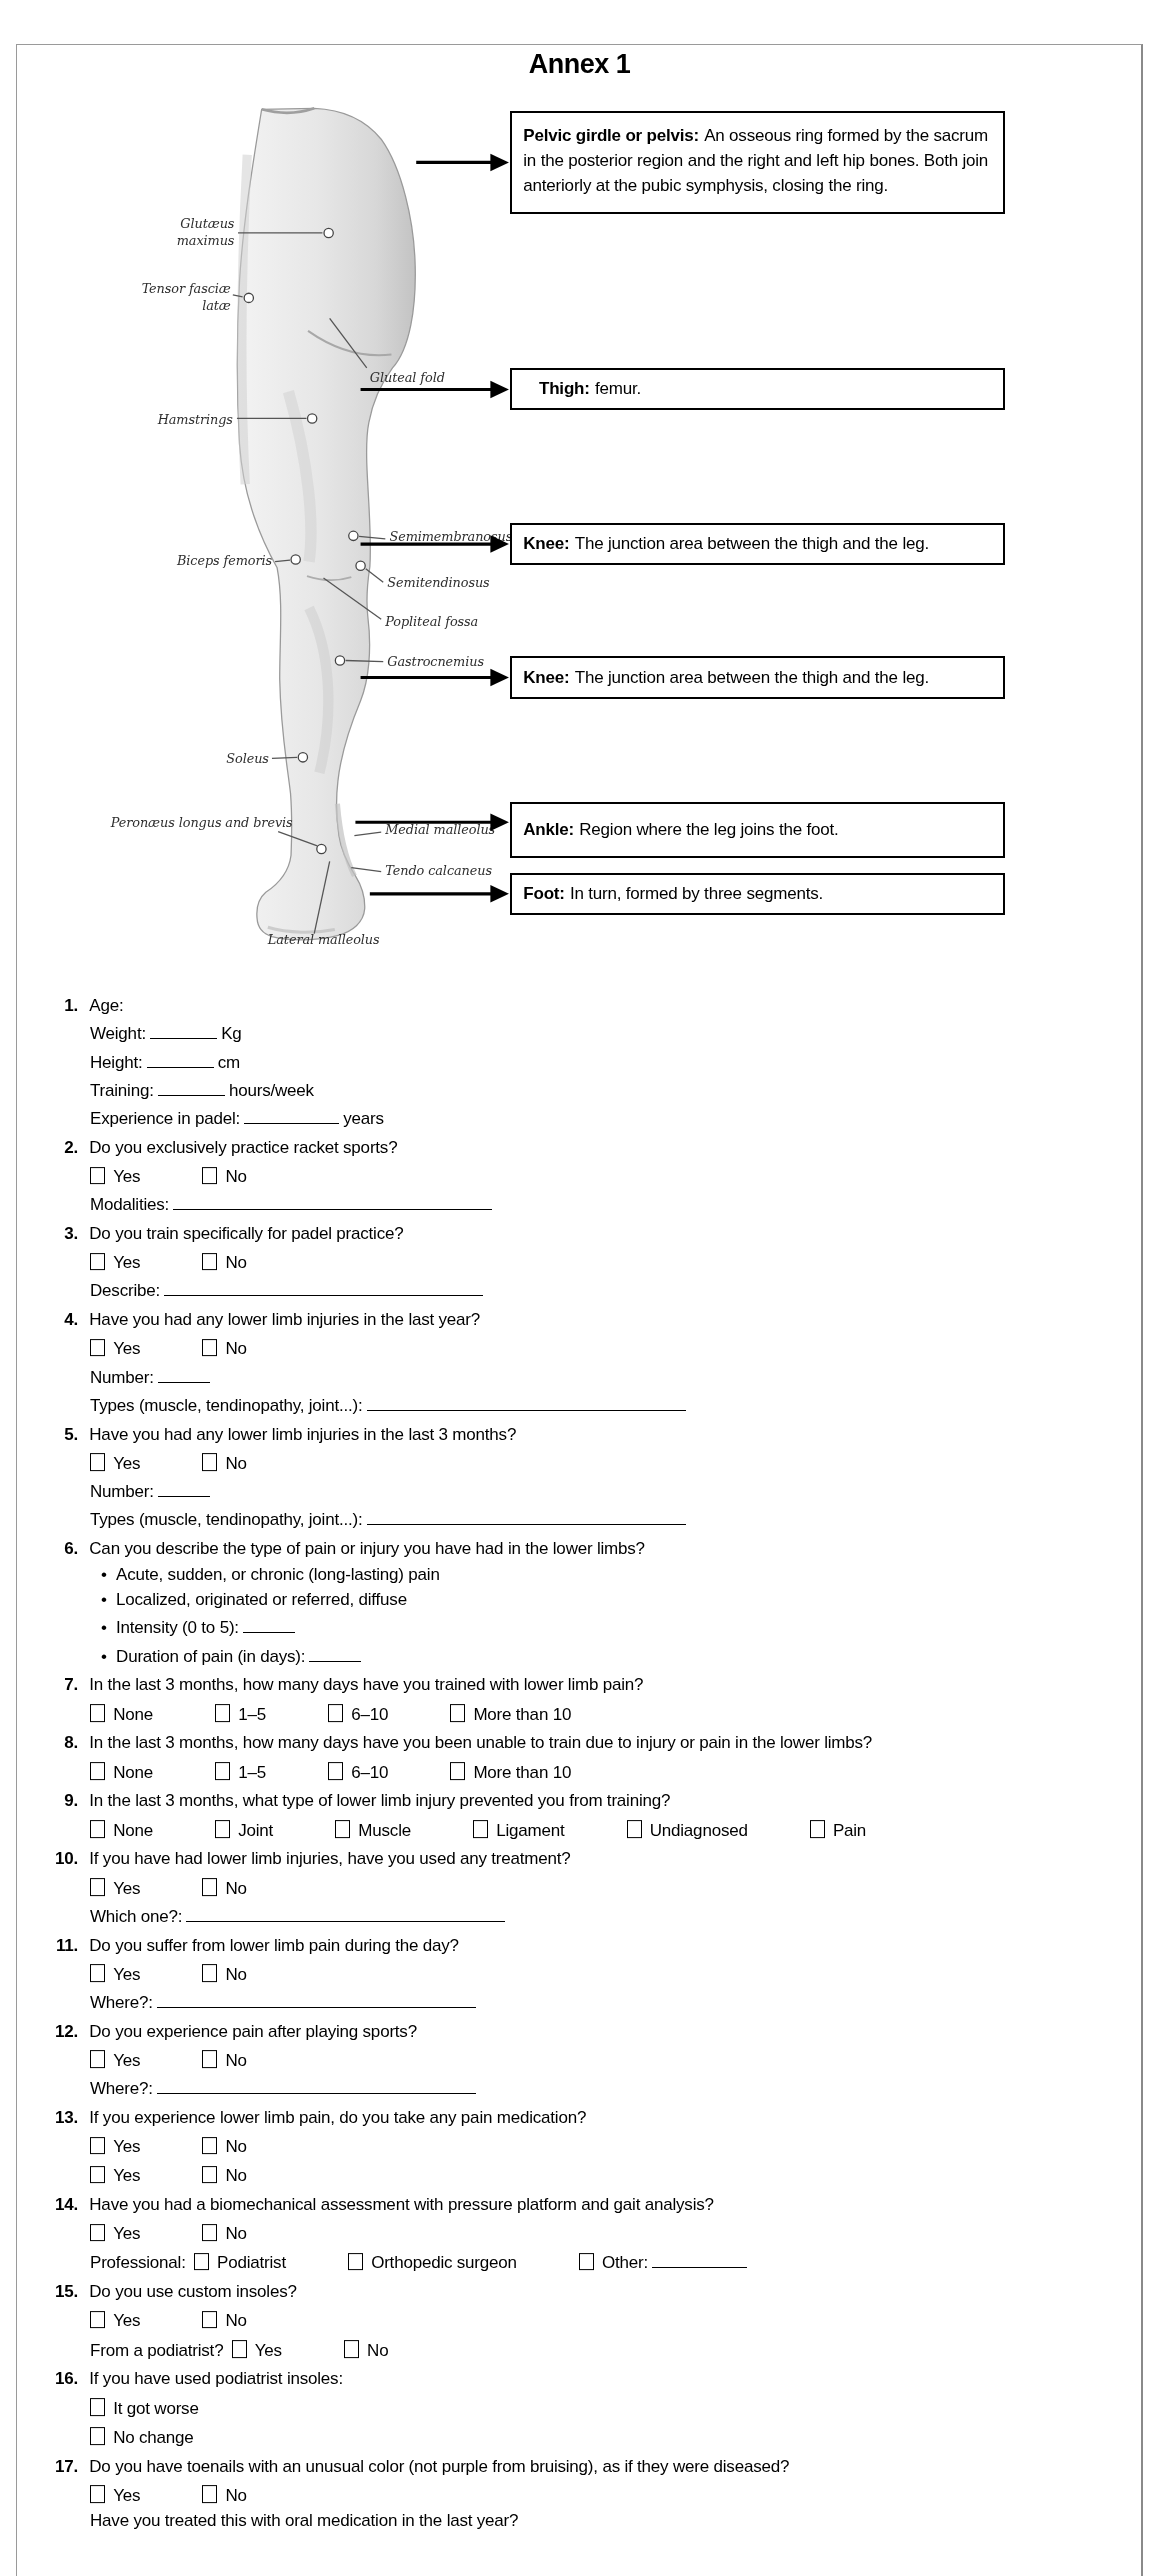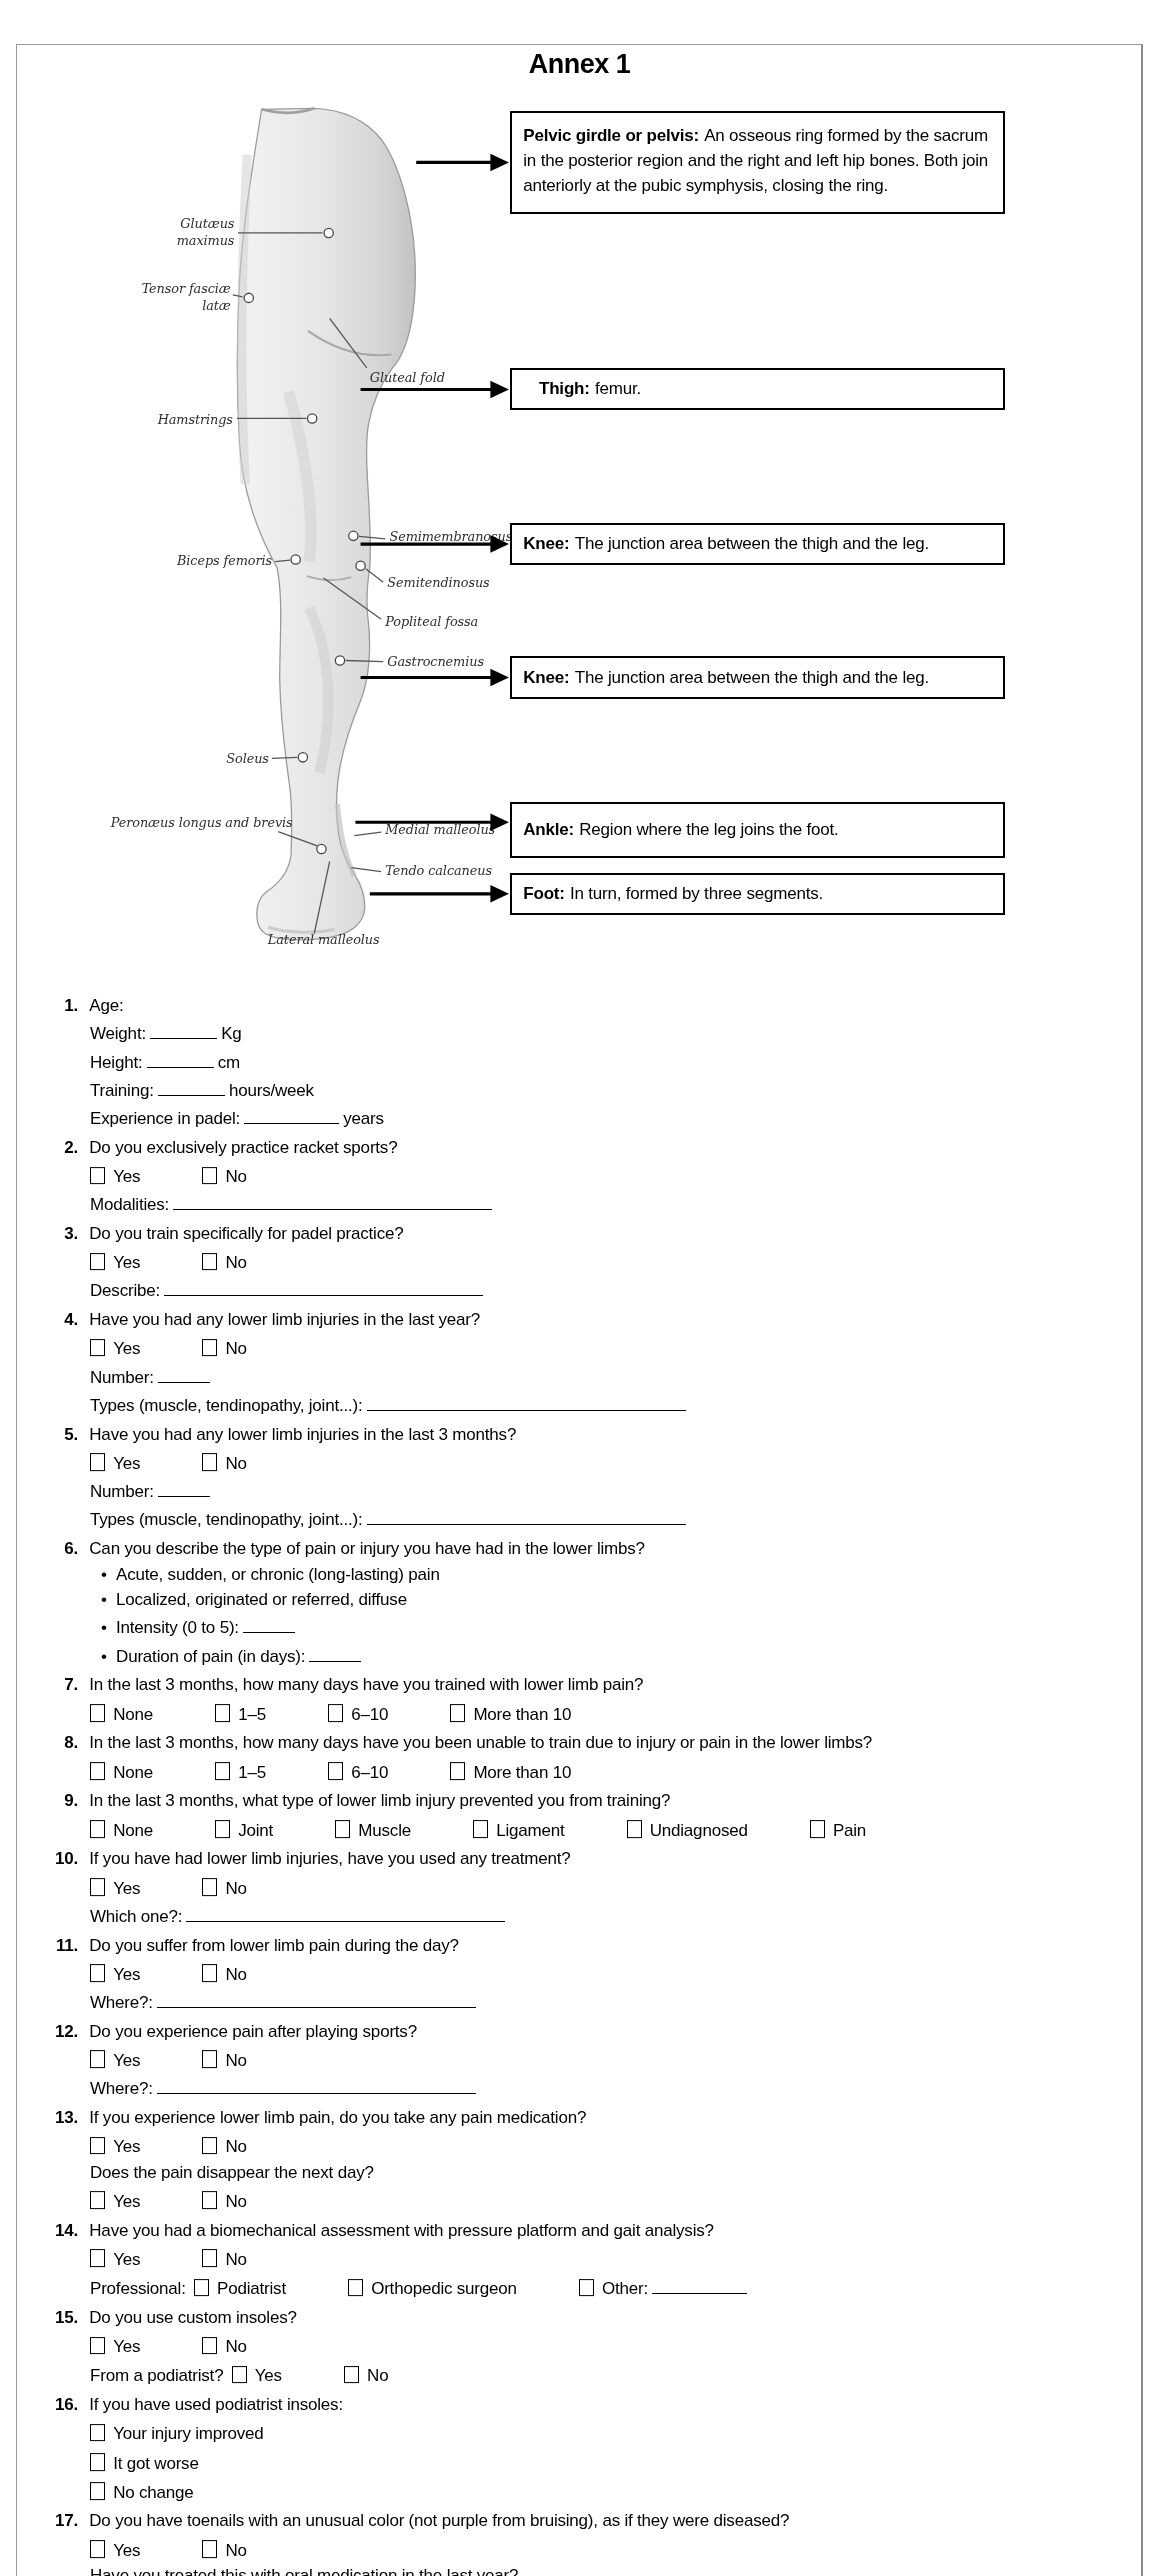--- a/index.html
+++ b/index.html
@@ -436,23 +436,20 @@
         <div class="row checks">
           <label class="chk">
             <span class="box"></span>
             <span>Yes</span>
           </label>
           <label class="chk">
             <span class="box"></span>
             <span>No</span>
           </label>
         </div>
-        <div class="row">
-          <span>Does the pain disappear the next day?</span>
-        </div>
         <div class="row checks">
           <label class="chk">
             <span class="box"></span>
             <span>Yes</span>
           </label>
           <label class="chk">
             <span class="box"></span>
             <span>No</span>
           </label>
         </div>
@@ -517,26 +514,20 @@
         </div>
       </div>
       <div class="q">
         <div class="qrow">
           <span class="qnum">16.</span>
           <span class="qtext">If you have used podiatrist insoles:</span>
         </div>
         <div class="row">
           <label class="chk">
             <span class="box"></span>
-            <span>Your injury improved</span>
-          </label>
-        </div>
-        <div class="row">
-          <label class="chk">
-            <span class="box"></span>
             <span>It got worse</span>
           </label>
         </div>
         <div class="row">
           <label class="chk">
             <span class="box"></span>
             <span>No change</span>
           </label>
         </div>
       </div>

